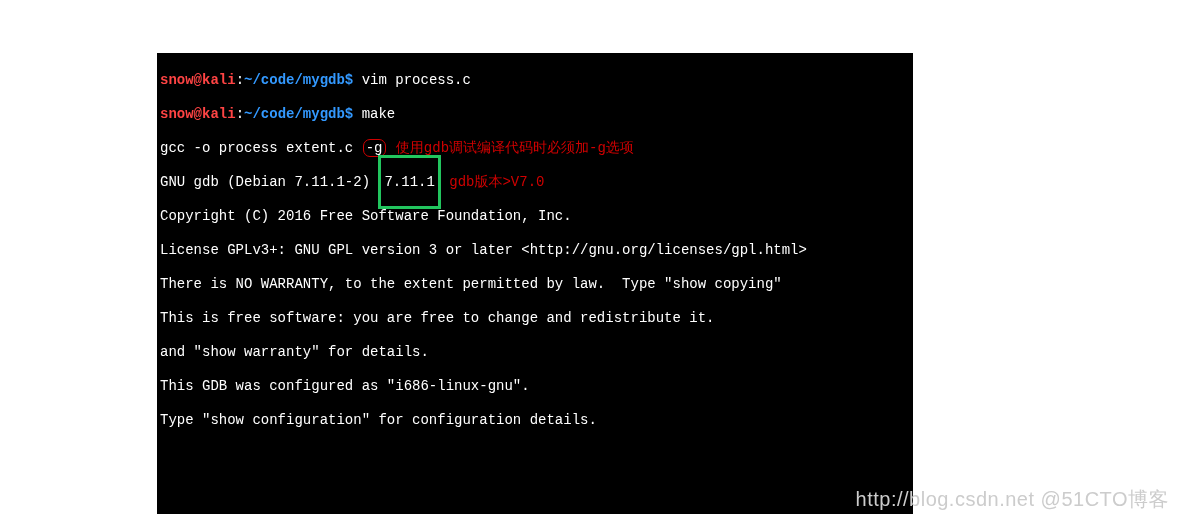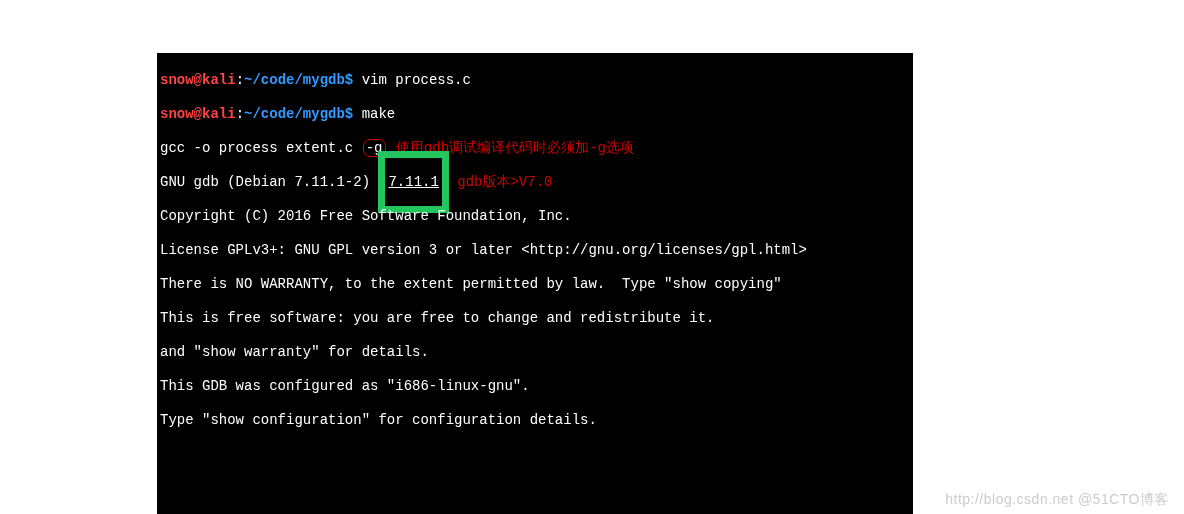--- a/index.html
+++ b/index.html
@@ -31,31 +31,30 @@
   .dollar { color: #3399ff; font-weight: bold; }
   .white { color: #ffffff; }
   .annot { color: #d00000; }
   .box-flag {
     border: 1px solid #d00000;
     border-radius: 7px;
     padding: 0 3px 0 2px;
     margin: 0 1px;
   }
   .box-ver {
-    border: 7px solid #22c55e;
+    border: 3px solid #22c55e;
     padding: 16px 3px;
-    text-decoration: underline;
   }
   .watermark {
     position: absolute;
     right: 15px;
     bottom: 6px;
     color: #cccccc;
     font-family: Arial, sans-serif;
-    font-size: 14px;
+    font-size: 20px;
     letter-spacing: .5px;
   }
 </style>
 </head>
 <body>
 
 <div class="terminal">
 <div><span class="user">snow</span><span class="at">@</span><span class="host">kali</span><span class="white">:</span><span class="path">~/code/mygdb</span><span class="dollar">$</span><span class="white"> vim process.c</span></div>
 <div><span class="user">snow</span><span class="at">@</span><span class="host">kali</span><span class="white">:</span><span class="path">~/code/mygdb</span><span class="dollar">$</span><span class="white"> make</span></div>
 <div><span class="white">gcc -o process extent.c </span><span class="white box-flag">-g</span><span class="annot"> 使用gdb调试编译代码时必须加-g选项</span></div>

